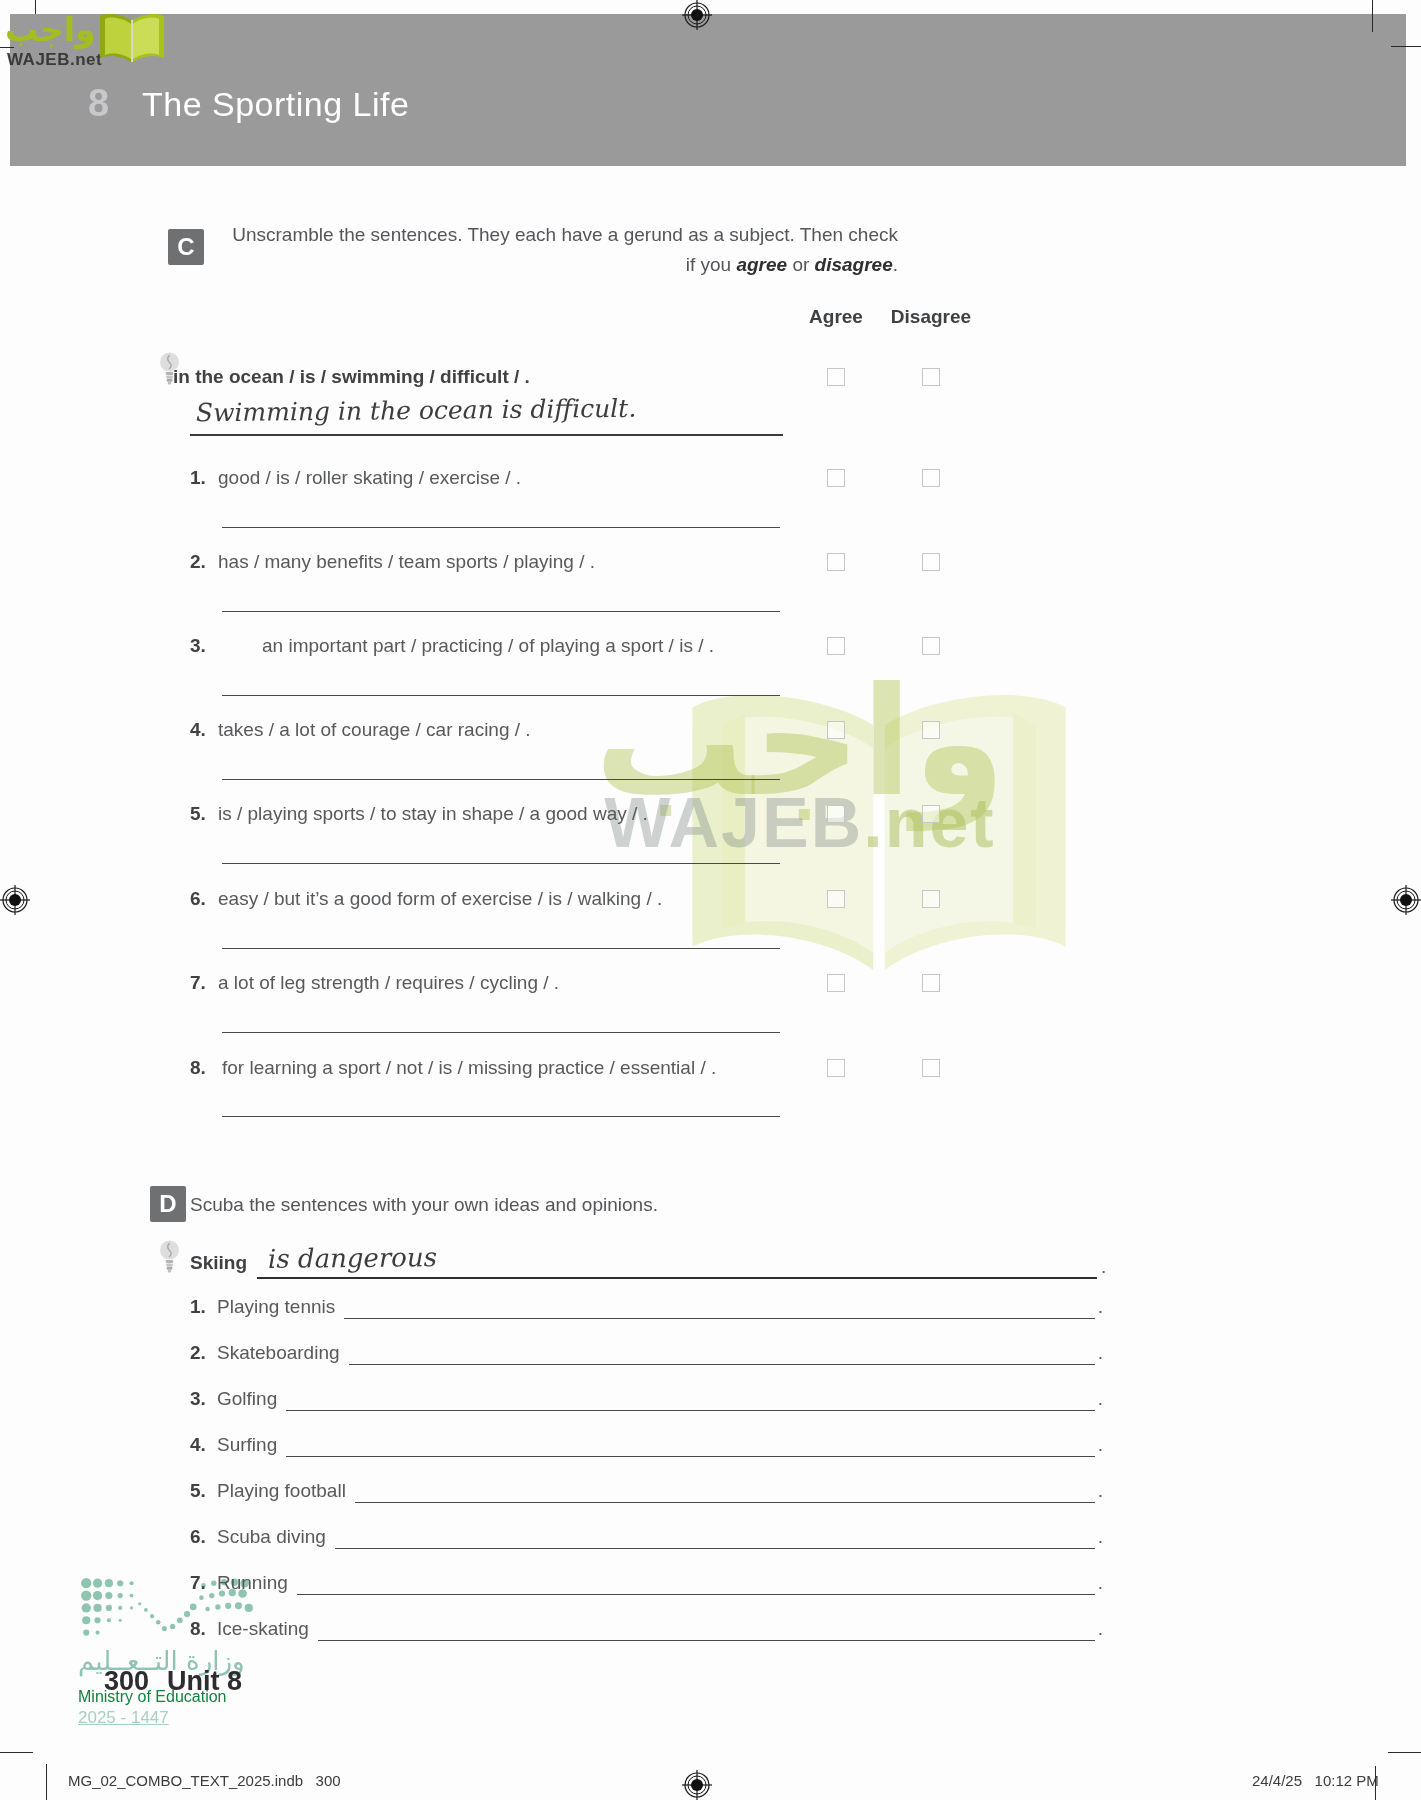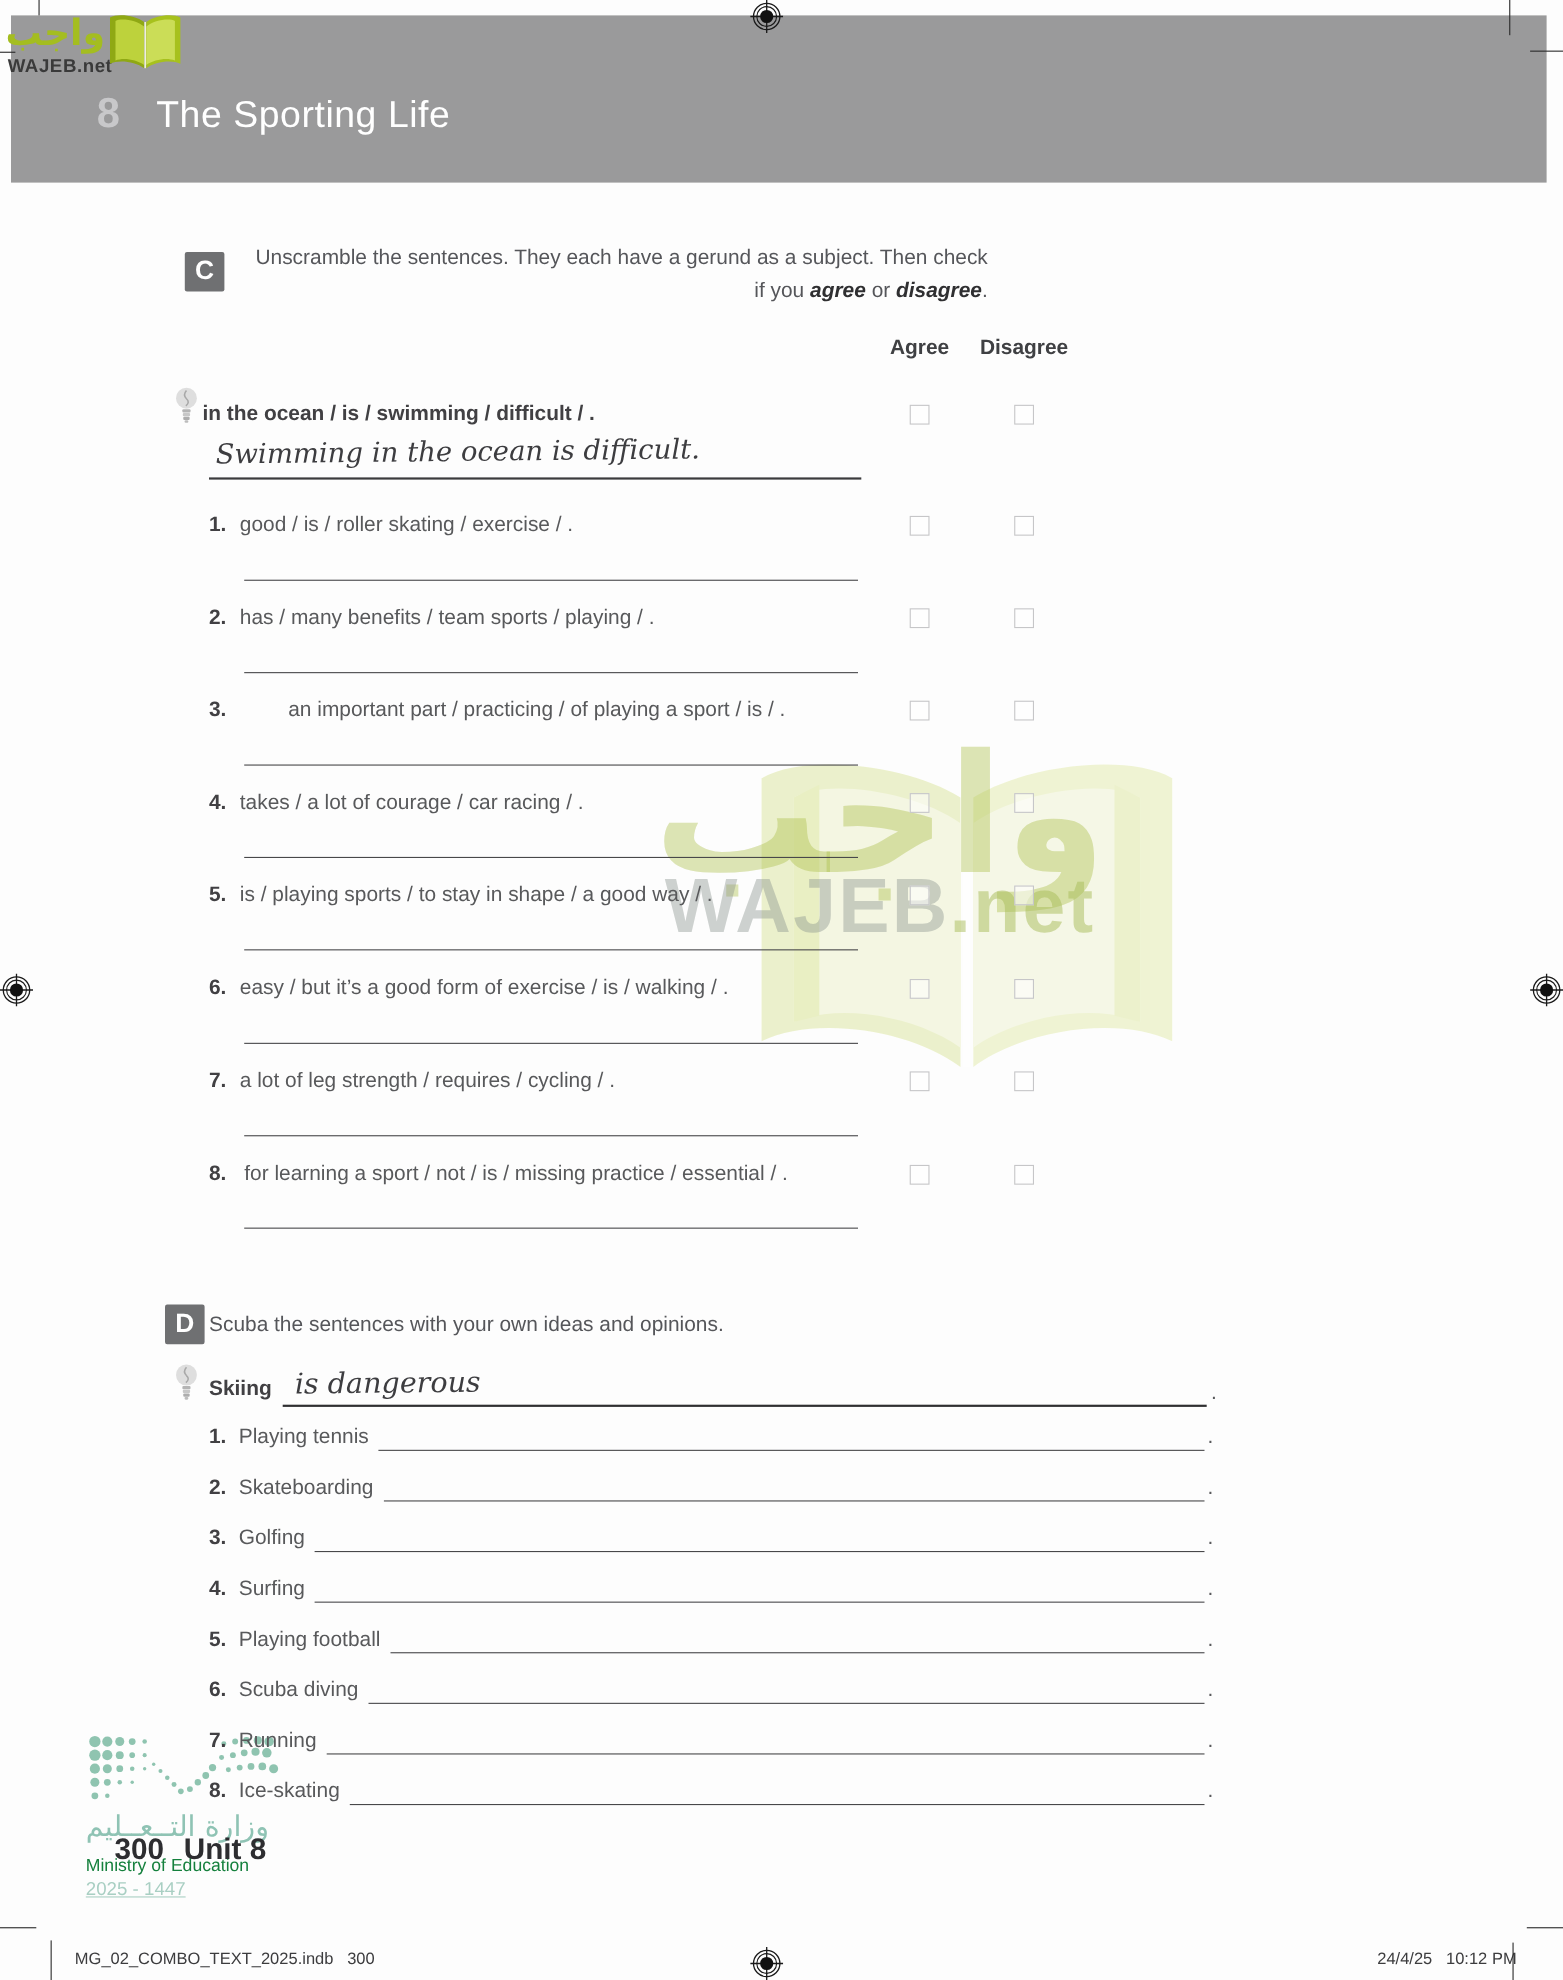--- a/index.html
+++ b/index.html
@@ -103,21 +103,21 @@
 <div class="abs" style="left:159px;top:350px;z-index:2;">
   <svg width="21" height="40" viewBox="0 0 21 40">
     <circle cx="10.5" cy="12" r="9.5" fill="#dedede"></circle>
     <path d="M10.5 5 q-3.5 4 0 7.5 q3.5 3 -0.5 6.5" stroke="#a8a8a8" stroke-width="1.4" fill="none"></path>
     <rect x="6.8" y="22" width="7.4" height="3" rx="1" fill="#b4b4b4"></rect>
     <rect x="7.2" y="25.4" width="6.6" height="3" rx="1" fill="#c7c7c7"></rect>
     <rect x="7.6" y="28.8" width="5.8" height="3" rx="1" fill="#adadad"></rect>
     <rect x="8.8" y="32" width="3.4" height="2.4" rx="1" fill="#bcbcbc"></rect>
   </svg>
 </div>
-<div class="abs prompt-bold" style="left:184px;top:366px;text-align:right;">in the ocean / is / swimming / difficult / .</div>
+<div class="abs prompt-bold" style="left:173px;top:366px;text-align:right;">in the ocean / is / swimming / difficult / .</div>
 <div class="abs checkbox" style="left:827px;top:368px;"></div>
 <div class="abs checkbox" style="left:922px;top:368px;"></div>
 <div class="abs handw" style="left:196px;top:396px;">Swimming in the ocean is difficult.</div>
 <div class="abs ansline" style="left:190px;top:400px;width:593px;height:34px;border-bottom-width:2px;border-bottom-color:#3b3b3d;"></div>
 
 <div class="abs itemnum" style="left:190px;top:467px;">1.</div>
 <div class="abs prompt" style="left:218px;top:467px;">good / is / roller skating / exercise / .</div>
 <div class="abs checkbox" style="left:827px;top:469px;"></div>
 <div class="abs checkbox" style="left:922px;top:469px;"></div>
 <div class="abs ansline" style="left:222px;top:527px;width:558px;height:0;"></div>

